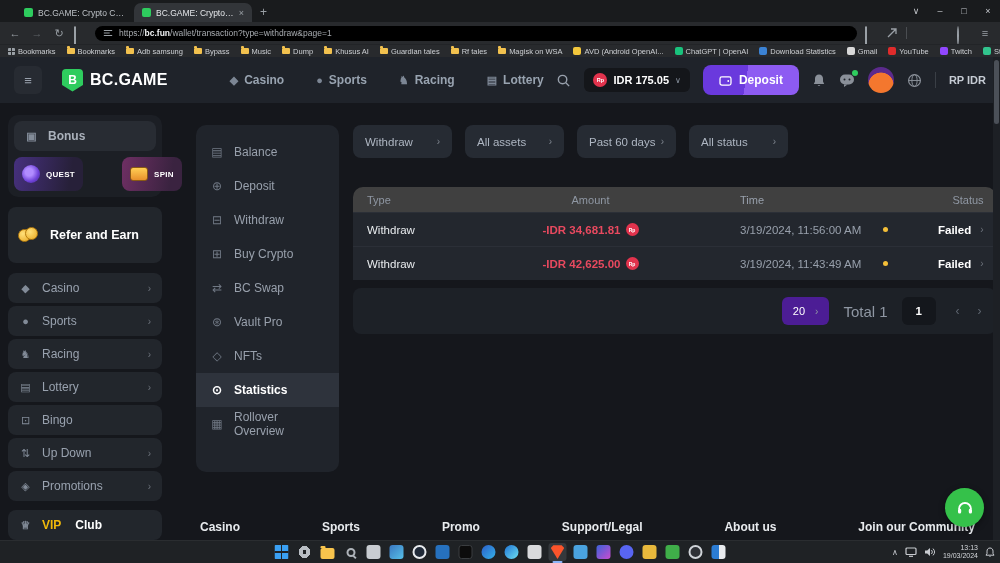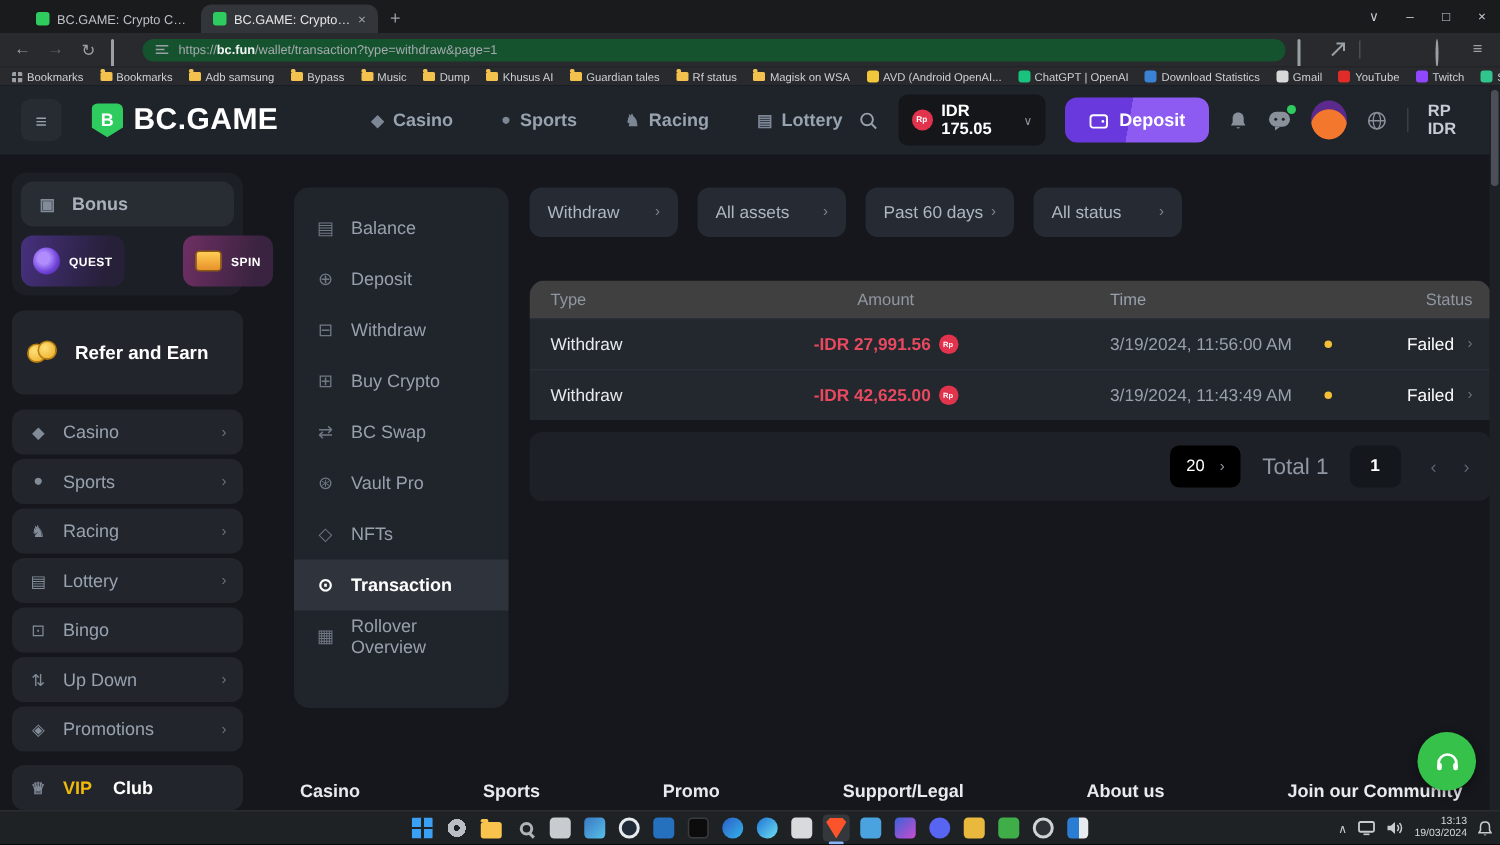--- a/index.html
+++ b/index.html
@@ -14,21 +14,21 @@
   .tab.active { background:#323539; border-radius:7px 7px 0 0; color:#e4e6e9; }
   .favicon { width:9px; height:9px; border-radius:2px; background:#2ecc5e; flex:none; }
   .tab-title { overflow:hidden; text-overflow:ellipsis; flex:1; }
   .tab-close { font-size:9px; color:#9aa0a6; flex:none; cursor:pointer; }
   .newtab { font-size:12px; color:#9aa0a6; margin:0 0 3px 8px; }
   .wincontrols { margin-left:auto; display:flex; align-self:center; gap:0; }
   .wincontrols span { width:24px; text-align:center; font-size:9px; color:#c5c8cd; line-height:20px; }
   .toolbar { position:absolute; top:22px; left:0; right:0; height:22px; background:#282a2d; display:flex; align-items:center; padding:0 8px; gap:8px; }
   .navglyph { font-size:11px; color:#9aa0a6; width:14px; text-align:center; }
   .navglyph.dim { color:#5f6368; }
-  .urlbar { flex:1; height:15px; background:#14532d; border-radius:8px; display:flex; align-items:center; padding:0 8px; gap:6px; font-size:8.5px; color:#a7abb0; overflow:hidden; white-space:nowrap; }
+  .urlbar { flex:1; height:15px; background:#000000; border-radius:8px; display:flex; align-items:center; padding:0 8px; gap:6px; font-size:8.5px; color:#a7abb0; overflow:hidden; white-space:nowrap; }
   .url-domain { color:#f1f3f4; font-weight:bold; }
   .tb-ico { width:13px; height:13px; flex:none; position:relative; }
   .sq-out { border:1px solid #9aa0a6; border-radius:2px; width:10px; height:9px; margin:2px auto; }
   .ring-out { border:1px solid #9aa0a6; border-radius:50%; width:9px; height:9px; margin:2px auto; }
   .ext-orange { width:10px; height:10px; border-radius:50%; margin:1px auto; background:radial-gradient(circle at 35% 35%, #ff8a5c, #e0452c); }
   .ext-green { width:10px; height:10px; border-radius:50%; margin:1px auto; background:#2ecc5e; }
   .vbar { width:1px; height:12px; background:#4a4d51; }
   .bookmarksbar { position:absolute; top:44px; left:0; right:0; height:13px; background:#282a2d; display:flex; align-items:center; padding:0 8px; gap:11px; overflow:hidden; border-top:1px solid #222427; }
   .bm { display:flex; align-items:center; gap:3px; font-size:7.5px; color:#cdd0d4; white-space:nowrap; flex:none; }
   .fold { width:8px; height:6px; background:#f2c14e; border-radius:1px; position:relative; flex:none; }
@@ -36,21 +36,21 @@
   .bm-grid { width:7px; height:7px; flex:none; background:
      linear-gradient(90deg, transparent 42%, #282a2d 42% 58%, transparent 58%),
      linear-gradient(transparent 42%, #282a2d 42% 58%, transparent 58%), #9aa0a6; border-radius:1px; }
   .bm-dot { width:8px; height:8px; border-radius:2px; flex:none; }
   
   .site { position:absolute; top:57px; left:0; right:0; bottom:23px; background:#15171c; overflow:hidden; }
   .site-header { position:relative; height:46px; background:#1f232a; display:flex; align-items:center; padding:0 14px; gap:10px; }
   .burger-box { width:28px; height:28px; border-radius:6px; background:#272b32; color:#98a0ac; font-size:13px; display:flex; align-items:center; justify-content:center; }
   .logo { display:flex; align-items:center; gap:7px; margin-left:10px; }
   .logo-mark { width:21px; height:23px; background:#2ecc5e; border-radius:4px; clip-path:polygon(0 0,100% 0,100% 72%,50% 100%,0 72%); display:flex; align-items:center; justify-content:center; font-weight:bold; font-size:12px; color:#fff; }
-  .logo-text { font-size:20px; font-weight:800; color:#fff; letter-spacing:.3px; }
+  .logo-text { font-size:16px; font-weight:800; color:#fff; letter-spacing:.3px; }
   .main-nav { display:flex; gap:32px; margin-left:52px; }
   .main-nav .nav-item { display:flex; align-items:center; gap:6px; font-size:12px; color:#98a3b0; font-weight:600; }
   .nav-glyph { font-size:11px; color:#7c8694; }
   .hdr-right { margin-left:auto; display:flex; align-items:center; gap:13px; }
   .icon-svg { display:block; }
   .balance-pill { display:flex; align-items:center; gap:6px; background:#14161a; border-radius:6px; padding:5px 9px; }
   .coin { width:14px; height:14px; border-radius:50%; background:#e2334d; color:#fff; font-size:5.5px; font-weight:bold; display:flex; align-items:center; justify-content:center; flex:none; }
   .balance-amt { font-size:11px; font-weight:bold; color:#fff; }
   .chev { font-size:8px; color:#8a93a0; }
   .deposit-btn { display:flex; align-items:center; gap:7px; background:linear-gradient(100deg,#6a39dd 45%,#8d5bf2 45%); border-radius:8px; padding:8px 16px; color:#fff; font-size:12px; font-weight:bold; }
@@ -99,25 +99,25 @@
   .t-head { height:25px; background:#404040; display:flex; align-items:center; font-size:11px; color:#8f97a3; }
   .t-row { height:34px; background:#23272e; display:flex; align-items:center; font-size:11.5px; border-top:1px solid #2b2f37; }
   .col-type { width:130px; padding-left:14px; color:#e8ebee; }
   .t-head .col-type { color:#8f97a3; }
   .col-amount { width:215px; display:flex; justify-content:center; align-items:center; gap:5px; }
   .amt { color:#e8495f; font-weight:bold; }
   .coin-sm { width:13px; height:13px; border-radius:50%; background:#e2334d; color:#fff; font-size:5px; font-weight:bold; display:flex; align-items:center; justify-content:center; }
   .col-time { width:185px; padding-left:42px; color:#98a0ac; }
   .col-status { flex:1; display:flex; align-items:center; justify-content:flex-end; gap:6px; padding-right:12px; }
   .dot-gold { width:5px; height:5px; border-radius:50%; background:#f4bf38; }
-  .status-txt { color:#fff; font-weight:normal;margin-left:44px; }
+  .status-txt { color:#fff; font-weight:bold;margin-left:44px; }
   .col-status .arr { color:#6b717a; font-size:10px; margin-left:3px; }
   .t-head .col-status { color:#8f97a3; font-weight:normal; }
   .pagination { margin-top:8px; height:46px; background:#1d2127; border-radius:8px; display:flex; align-items:center; justify-content:flex-end; gap:14px; padding-right:14px; }
-  .psize { height:28px; background:#000000; border-radius:6px; display:flex; align-items:center; gap:10px; padding:0 11px; font-size:11px; color:#fff; }
+  .psize { height:28px; background:#4c1d95; border-radius:6px; display:flex; align-items:center; gap:10px; padding:0 11px; font-size:11px; color:#fff; }
   .psize .arr { color:#8f97a3; font-size:10px; }
   .ptotal { font-size:15px; color:#8f97a3; }
   .pnum { width:34px; height:28px; background:#14171c; border-radius:6px; display:flex; align-items:center; justify-content:center; font-size:11.5px; font-weight:bold; color:#fff; }
   .pnav { display:flex; gap:18px; margin-left:6px; }
   .pnav span { color:#5f6670; font-size:12px; }
   .site-footer { position:absolute; left:200px; right:25px; bottom:0; height:20px; display:flex; justify-content:space-between; }
   .site-footer span { font-size:12px; font-weight:bold; color:#e8ebee; white-space:nowrap; }
   .support-fab { position:absolute; right:16px; bottom:13px; width:39px; height:39px; border-radius:50%; background:#35c14a; display:flex; align-items:center; justify-content:center; box-shadow:0 2px 6px rgba(0,0,0,.4); }
   
   .taskbar { position:absolute; left:0; right:0; bottom:0; height:23px; background:#1f2225; border-top:1px solid #2a2d30; display:flex; align-items:center; }
@@ -227,21 +227,21 @@
     <span class="bm">
         <span class="fold"></span>
         <span>Khusus AI</span>
       </span>
     <span class="bm">
         <span class="fold"></span>
         <span>Guardian tales</span>
       </span>
     <span class="bm">
         <span class="fold"></span>
-        <span>Rf status</span>
+        <span>Rf tales</span>
       </span>
     <span class="bm">
         <span class="fold"></span>
         <span>Magisk on WSA</span>
       </span>
     <span class="bm">
         <span class="bm-dot" style="background:#f3c73c"></span>
         <span>AVD (Android OpenAI...</span>
       </span>
     <span class="bm">
@@ -437,21 +437,21 @@
             <div class="wn-item">
                 <span class="wn-ico">⊛</span>
                 <span>Vault Pro</span>
               </div>
             <div class="wn-item">
                 <span class="wn-ico">◇</span>
                 <span>NFTs</span>
               </div>
             <div class="wn-item active">
                 <span class="wn-ico">⊙</span>
-                <span>Transaction</span>
+                <span>Statistics</span>
               </div>
             <div class="wn-item">
                 <span class="wn-ico">▦</span>
                 <span>Rollover Overview</span>
               </div>
           </div>
 
           <div class="content">
             <div class="filters">
               <div class="filter-pill">
@@ -475,21 +475,21 @@
             <div class="table-card">
               <div class="t-head">
                 <span class="col-type">Type</span>
                 <span class="col-amount">Amount</span>
                 <span class="col-time">Time</span>
                 <span class="col-status">Status</span>
               </div>
               <div class="t-row">
                 <span class="col-type">Withdraw</span>
                 <span class="col-amount">
-                    <span class="amt">-IDR 27,991.56</span>
+                    <span class="amt">-IDR 34,681.81</span>
                     <span class="coin-sm">Rp</span>
                   </span>
                 <span class="col-time">3/19/2024, 11:56:00 AM</span>
                 <span class="col-status">
                     <span class="dot-gold"></span>
                     <span class="status-txt">Failed</span>
                     <span class="arr">›</span>
                   </span>
               </div>
               <div class="t-row">

